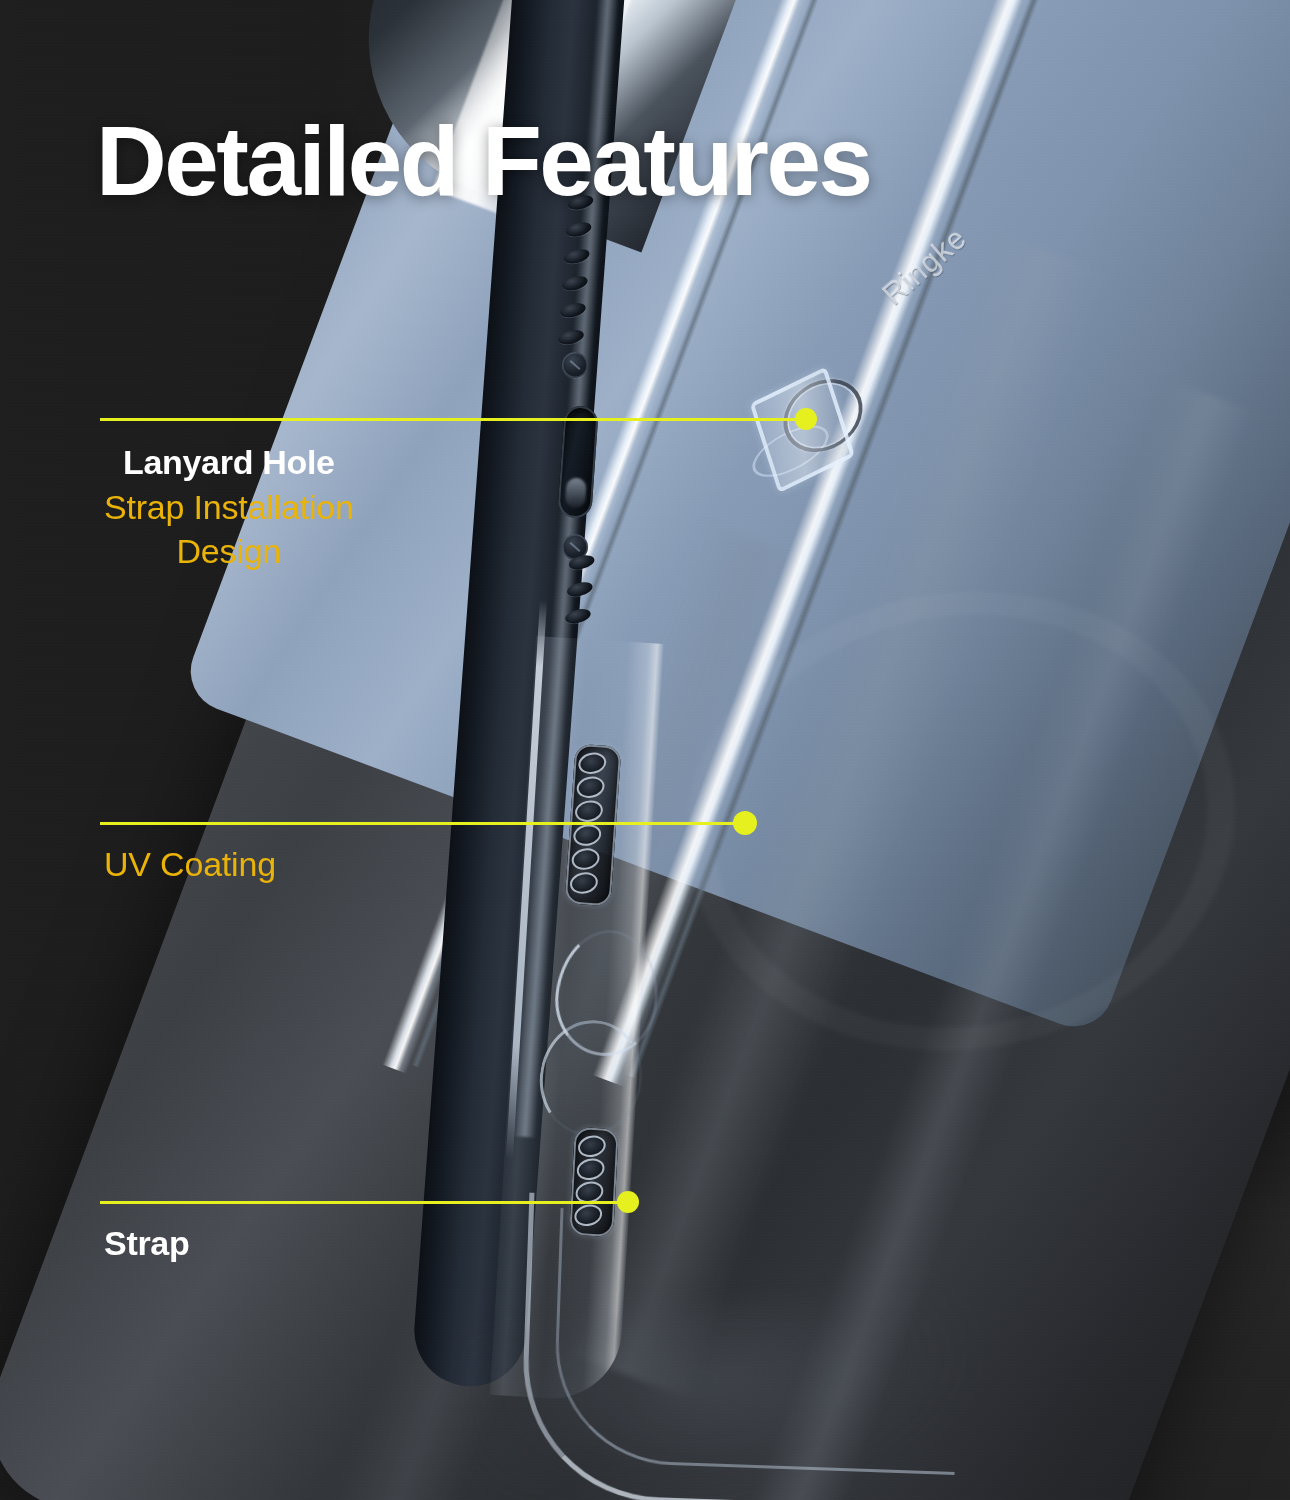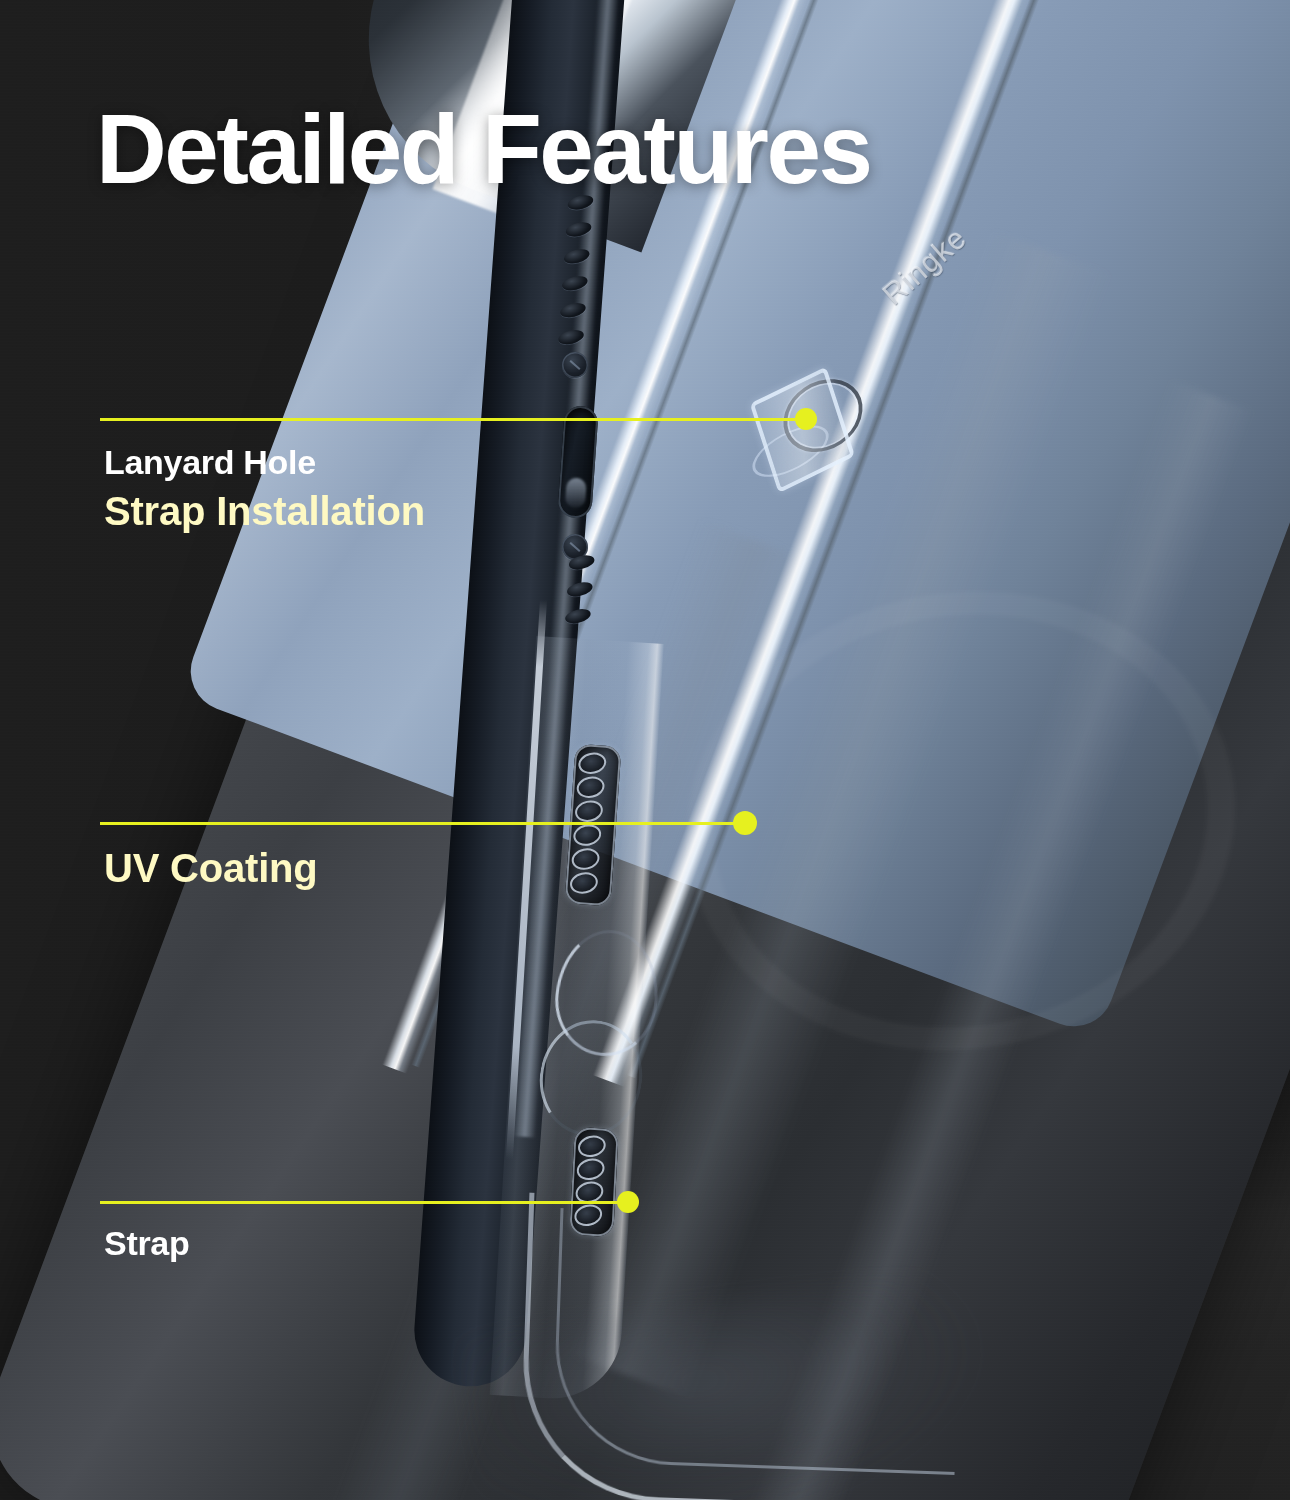--- a/index.html
+++ b/index.html
@@ -397,21 +397,21 @@
     left: 6px; top: 46px;
     width: 78px; height: 56px;
     border-radius: 50%;
     border: 3px solid rgba(210,224,244,.55);
     transform: rotate(-22deg) scaleY(.6);
   }
 
   
   .page-title {
     position: absolute;
-    left: 96px; top: 100px;
+    left: 96px; top: 112px;
     font-size: 98px;
     font-weight: 700;
     color: #ffffff;
     letter-spacing: -2.5px;
     line-height: 1;
     white-space: nowrap;
     text-shadow: 0 2px 14px rgba(0,0,0,.38);
     z-index: 20;
   }
 
@@ -434,23 +434,23 @@
     white-space: nowrap;
   }
   .callout-title {
     font-size: 34px;
     font-weight: 700;
     color: #ffffff;
     line-height: 1.28;
     letter-spacing: -.3px;
   }
   .callout-sub {
-    font-size: 40px;
-    font-weight: 700;
-    color: #fef9c3;
+    font-size: 34px;
+    font-weight: 400;
+    color: #eab308;
     line-height: 1.3;
     letter-spacing: -.2px;
   }
 </style>
 </head>
 <body>
 
 <div id="stage">
 
   <div class="bg-base"></div>
@@ -533,23 +533,24 @@
     </div>
 
     <div class="brand">Ringke</div>
   </div>
 
   <div class="page-title">Detailed Features</div>
 
   <div class="callout">
     <div class="leader" id="leader-0" style="left: 100px; top: 418px; width: 700px; background: rgb(230, 240, 31);"></div>
     <div class="dot" id="dot-0" style="left: 795px; top: 408px; width: 22px; height: 22px; background: rgb(230, 240, 31);"></div>
-    <div class="callout-text" id="text-0" style="left: 104px; top: 441px;">
+    <div class="callout-text" id="text-0" style="left: 104px; top: 441px; text-align: center;">
       <div class="callout-title">Lanyard Hole</div>
       <div class="callout-sub">Strap Installation</div>
+      <div class="callout-sub">Design</div>
     </div>
   </div>
 
   <div class="callout">
     <div class="leader" id="leader-1" style="left: 100px; top: 822px; width: 640px; background: rgb(230, 240, 31);"></div>
     <div class="dot" id="dot-1" style="left: 733px; top: 811px; width: 24px; height: 24px; background: rgb(230, 240, 31);"></div>
     <div class="callout-text" id="text-1" style="left: 104px; top: 842px;">
       <div class="callout-sub">UV Coating</div>
     </div>
   </div>

